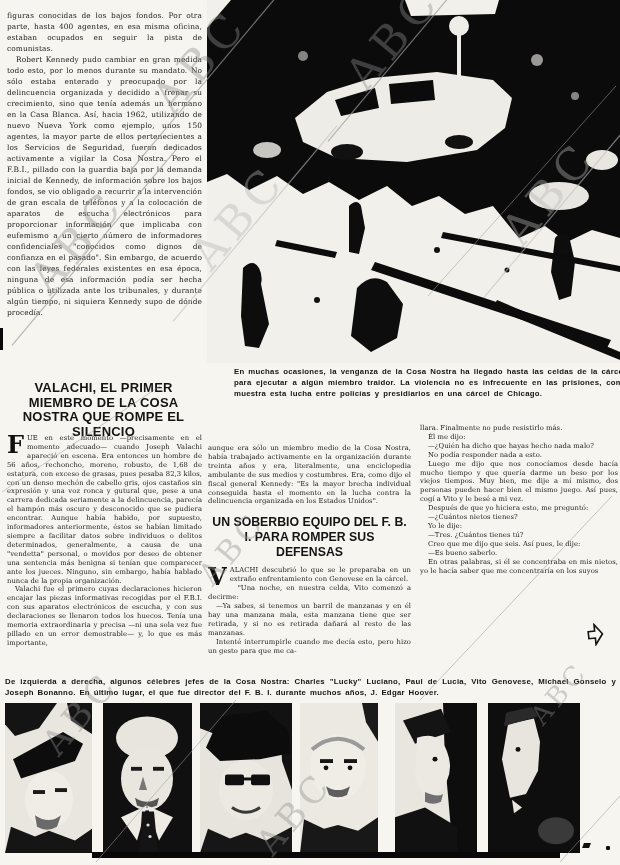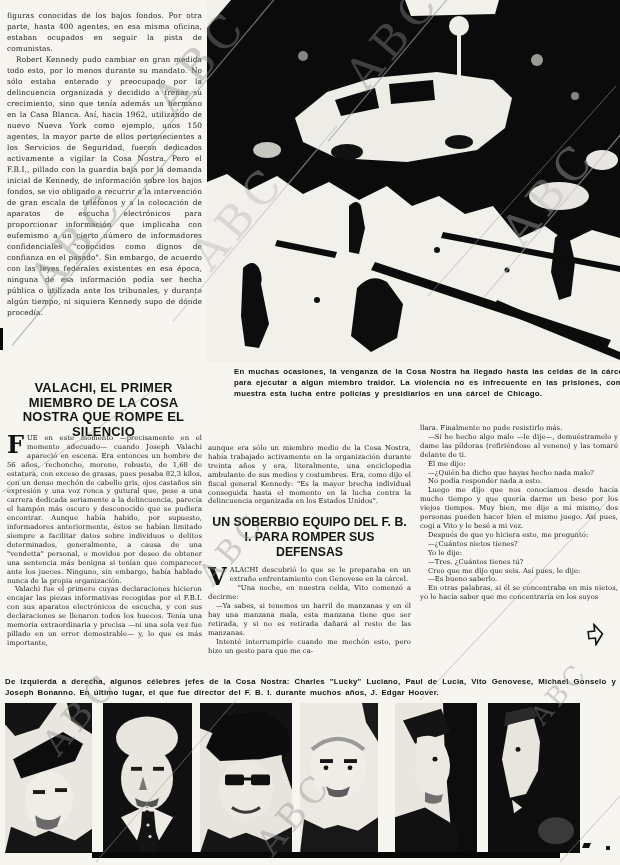--- a/index.html
+++ b/index.html
@@ -95,26 +95,25 @@
   </div>
 
   <p class="cap cap-photo">En muchas ocasiones, la venganza de la Cosa Nostra ha llegado hasta las celdas de la cárcel, para ejecutar a algún miembro traidor. La violencia no es infrecuente en las prisiones, como muestra esta lucha entre policías y presidiarios en una cárcel de Chicago.</p>
 
   <div class="col col-mid">
     <p class="at first">aunque era sólo un miembro medio de la Cosa Nostra, había trabajado activamente en la organización durante treinta años y era, literalmente, una enciclopedia ambulante de sus medios y costumbres. Era, como dijo el fiscal general Kennedy: "Es la mayor brecha individual conseguida hasta el momento en la lucha contra la delincuencia organizada en los Estados Unidos".</p>
     <h3 class="h2">UN SOBERBIO EQUIPO DEL F. B. I. PARA ROMPER SUS DEFENSAS</h3>
     <p class="at first"><span class="dc">V</span><span>ALACHI descubrió lo que se le preparaba en un extraño enfrentamiento con Genovese en la cárcel.</span></p>
     <p class="at">"Una noche, en nuestra celda, Vito comenzó a decirme:</p>
     <p class="at">—Ya sabes, si tenemos un barril de manzanas y en él hay una manzana mala, esta manzana tiene que ser retirada, y si no es retirada dañará al resto de las manzanas.</p>
-    <p class="at">Intenté interrumpirle cuando me mechón esto, pero hizo un gesto para que me ca-</p>
+    <p class="at">Intenté interrumpirle cuando me decía esto, pero hizo un gesto para que me ca-</p>
   </div>
 
   <div class="col col-right">
     <p class="at first">llara. Finalmente no pude resistirlo más.</p>
-    <p class="at">—Si he hecho algo malo —le dije—, demuéstramelo y dame las píldoras (refiriéndose al veneno) y las tomaré delante de ti.</p>
     <p class="at">Él me dijo:</p>
     <p class="at">—¿Quién ha dicho que hayas hecho nada malo?</p>
     <p class="at">No podía responder nada a esto.</p>
     <p class="at">Luego me dijo que nos conocíamos desde hacía mucho tiempo y que quería darme un beso por los viejos tiempos. Muy bien, me dije a mí mismo, dos personas pueden hacer bien el mismo juego. Así pues, cogí a Vito y le besé a mi vez.</p>
     <p class="at">Después de que yo hiciera esto, me preguntó:</p>
     <p class="at">—¿Cuántos nietos tienes?</p>
     <p class="at">Yo le dije:</p>
     <p class="at">—Tres. ¿Cuántos tienes tú?</p>
     <p class="at">Creo que me dijo que seis. Así pues, le dije:</p>
     <p class="at">—Es bueno saberlo.</p>

